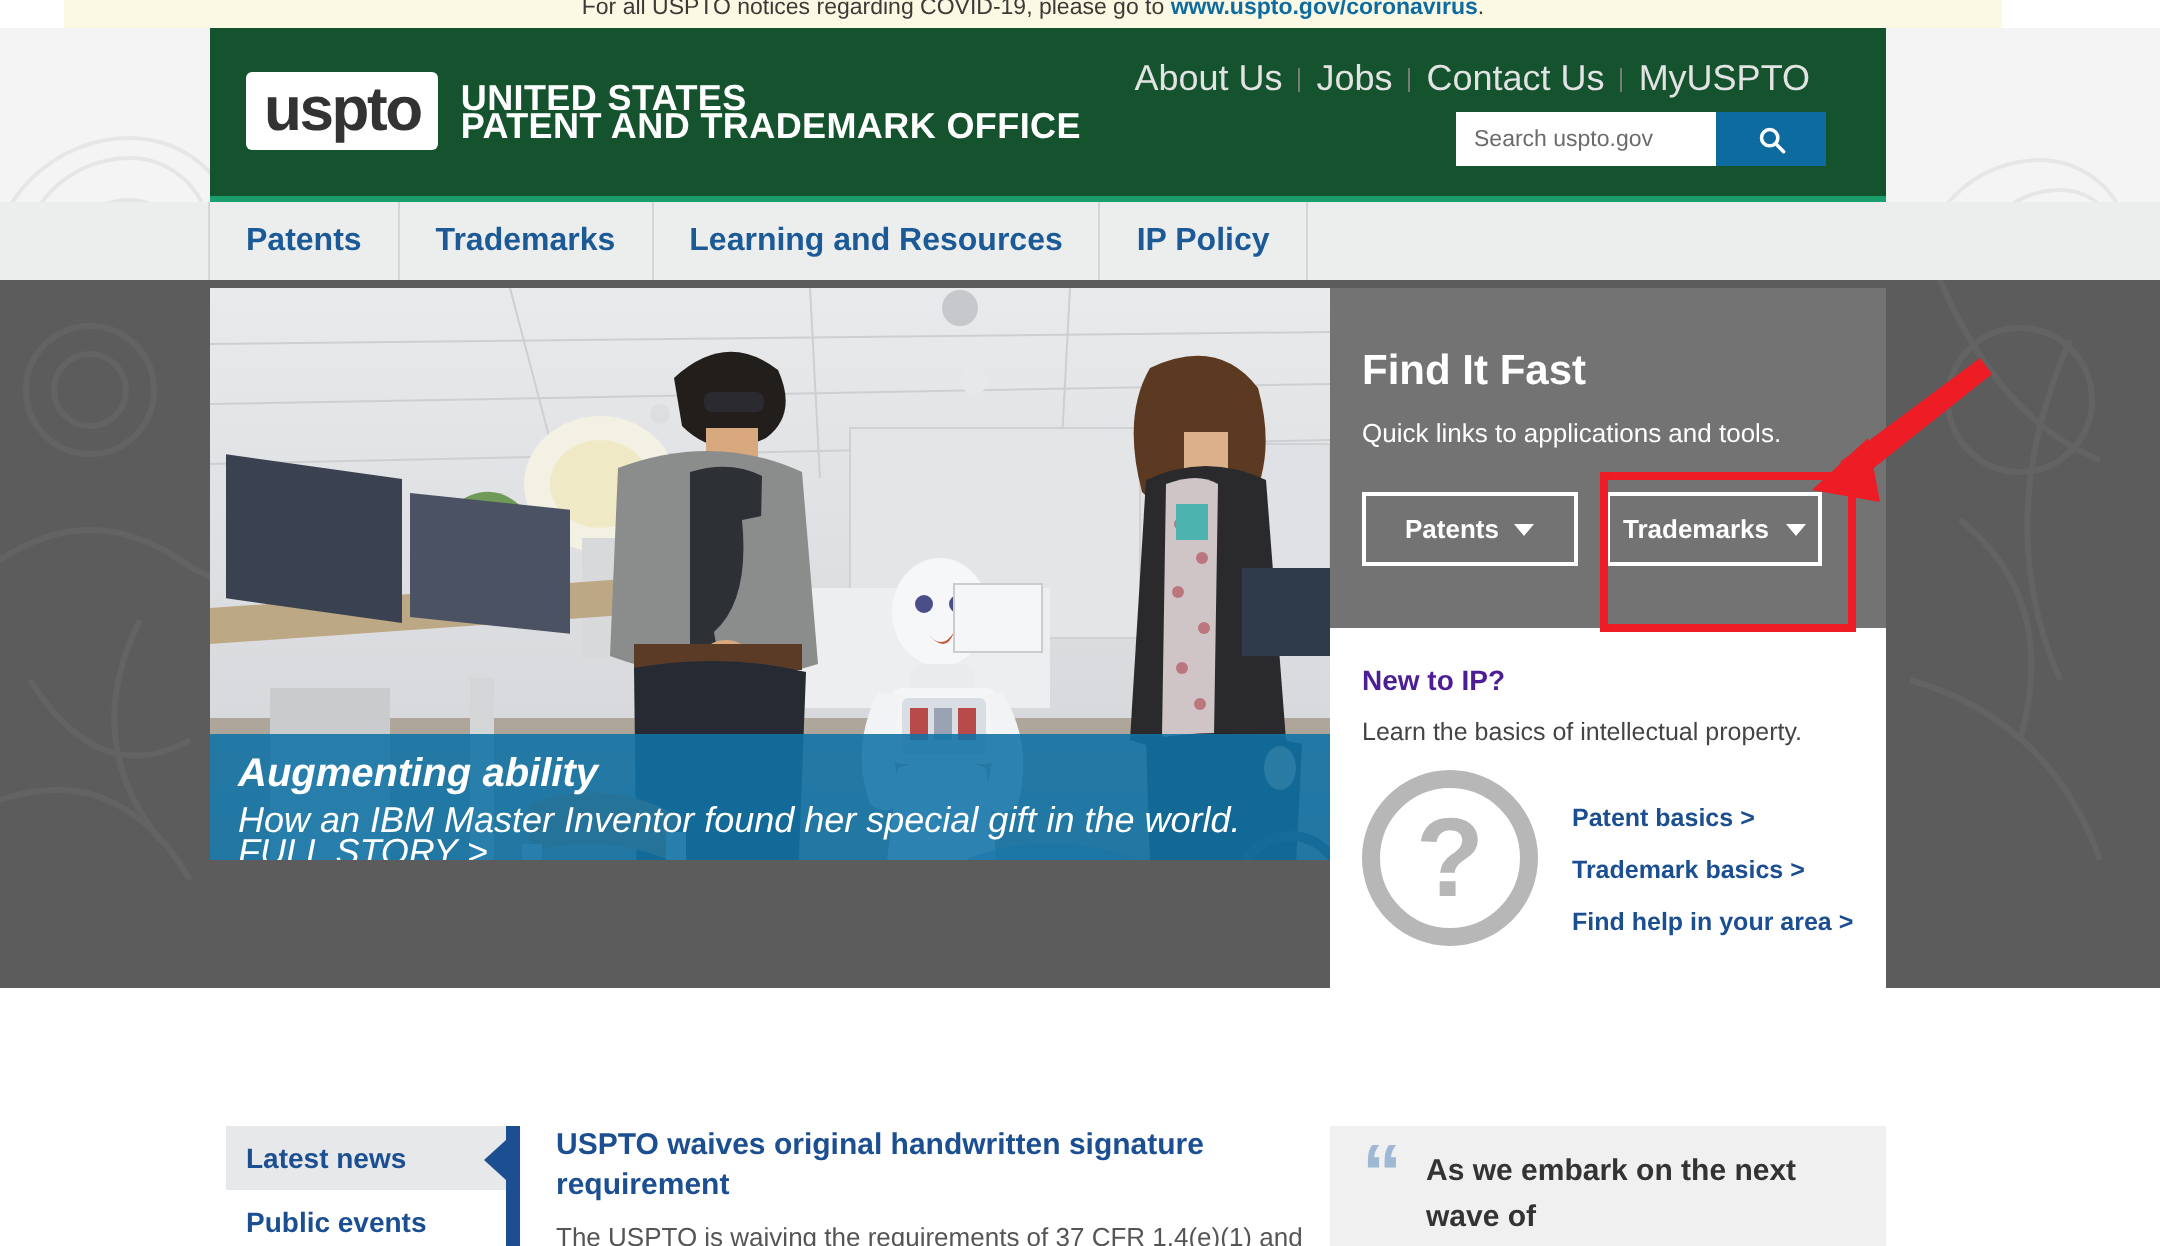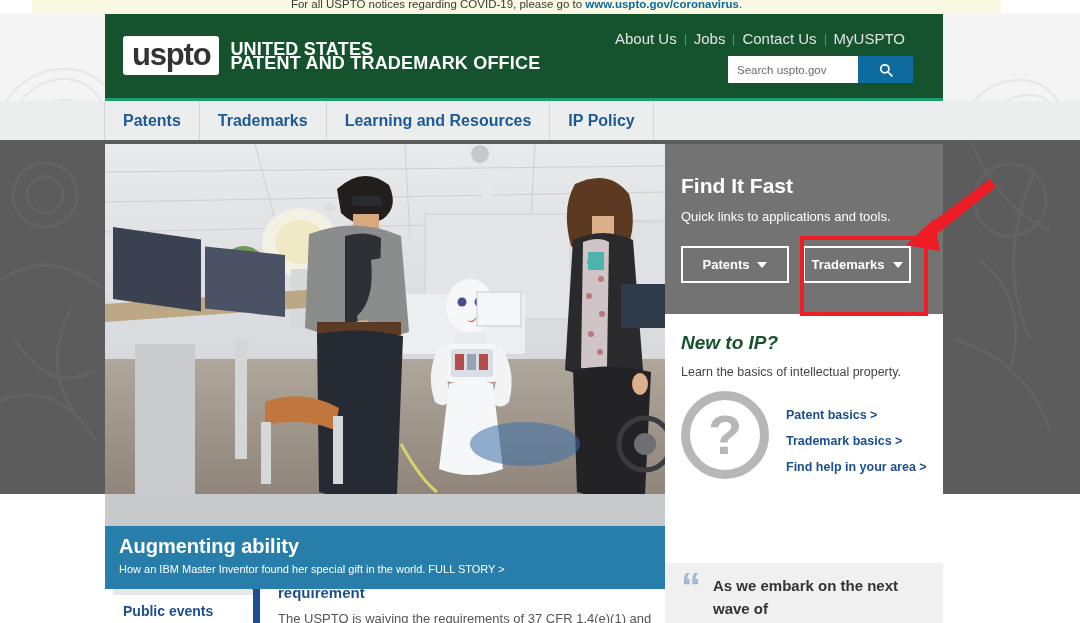--- a/index.html
+++ b/index.html
@@ -51,21 +51,21 @@
     padding: 3px 9px 5px 9px; border-radius: 3px;
     font-family: "Liberation Sans", sans-serif;
   }
   .logo-text {
     margin-left: 11px; color: #ffffff; font-weight: bold;
     font-size: 18px; line-height: 14px; letter-spacing: .2px;
   }
 
   .util-nav {
     position: absolute; right: 30px; top: 18px;
-    color: #d9d9d9; font-size: 15px; line-height: 14px;
+    color: #d9d9d9; font-size: 18px; line-height: 14px;
     display: flex; align-items: flex-end;
   }
   .util-nav a { color: #e3e3e3; text-decoration: none; padding: 0 8px; }
   .util-nav .sep { width: 1px; height: 12px; background: #7a7a7a; }
 
   .search-row {
     position: absolute; right: 30px; top: 42px;
     display: flex; height: 17px;
   }
   .search-input {
@@ -88,31 +88,31 @@
   }
   .mainnav .nav-spacer { width: 105px; border-right: 1px solid #d4d5d6; }
   .mainnav .nav-item {
     display: flex; align-items: center; padding: 0 18px;
     color: #1b5a96; font-weight: bold; font-size: 16px;
     border-right: 1px solid #d4d5d6; cursor: pointer; white-space: nowrap;
   }
 
   
   .hero {
-    position: absolute; left: 105px; top: 144px; width: 560px; height: 445px;
-    overflow: hidden; z-index: 3; background: #c8c9cb;
+    position: absolute; left: 105px; top: 144px; width: 560px; height: 286px;
+    overflow: hidden; z-index: 3; background: #c8c9cb; font-style: italic;
   }
   .photo { position: absolute; inset: 0; overflow: hidden; }
 
   .hero-caption {
     position: absolute; left: 0; bottom: 0; width: 560px; height: 63px;
     background: rgba(16,115,166,.88); color: #ffffff; padding: 8px 14px 0 14px;
   }
   .hero-caption h2 { font-size: 20px; font-weight: bold; line-height: 24px; }
-  .hero-caption p { font-size: 11px; line-height: 16px; margin-top: 3px; }
+  .hero-caption p { font-size: 18px; line-height: 16px; margin-top: 3px; }
 
   
   .fif {
     position: absolute; left: 665px; top: 144px; width: 278px; height: 170px;
     background: #737373; color: #ffffff; padding: 30px 16px 0 16px; z-index: 3;
   }
   .fif h2 { font-size: 21px; font-weight: bold; line-height: 24px; }
   .fif p { font-size: 13px; margin-top: 11px; }
   .fif-btns { display: flex; gap: 14px; margin-top: 22px; }
   .fif-btn {
@@ -121,21 +121,21 @@
     display: flex; align-items: center; justify-content: center; gap: 8px;
     font-family: "Liberation Sans", sans-serif;
   }
   .caret { width: 0; height: 0; border-left: 5px solid transparent; border-right: 5px solid transparent; border-top: 6px solid #ffffff; }
 
   
   .ntip {
     position: absolute; left: 665px; top: 314px; width: 278px; height: 180px;
     background: #ffffff; padding: 18px 16px 0 16px; z-index: 3;
   }
-  .ntip h2 { color: #14532d; font-size: 19px; font-weight: bold; font-style: italic; }
+  .ntip h2 { color: #4c1d95; font-size: 14px; font-weight: bold; }
   .ntip p { color: #444; font-size: 12.5px; margin-top: 11px; }
   .ntip-body { display: flex; align-items: center; margin-top: 12px; }
   .qmark {
     width: 88px; height: 88px; border-radius: 50%; border: 9px solid #b7b7b7;
     color: #b7b7b7; font-size: 56px; font-weight: bold; line-height: 70px;
     text-align: center; flex: none;
   }
   .ntip-links { margin-left: 17px; display: flex; flex-direction: column; gap: 12px; margin-top: 11px; }
   .ntip-links a { color: #1b4f91; font-weight: bold; font-size: 12.5px; text-decoration: none; }
 

